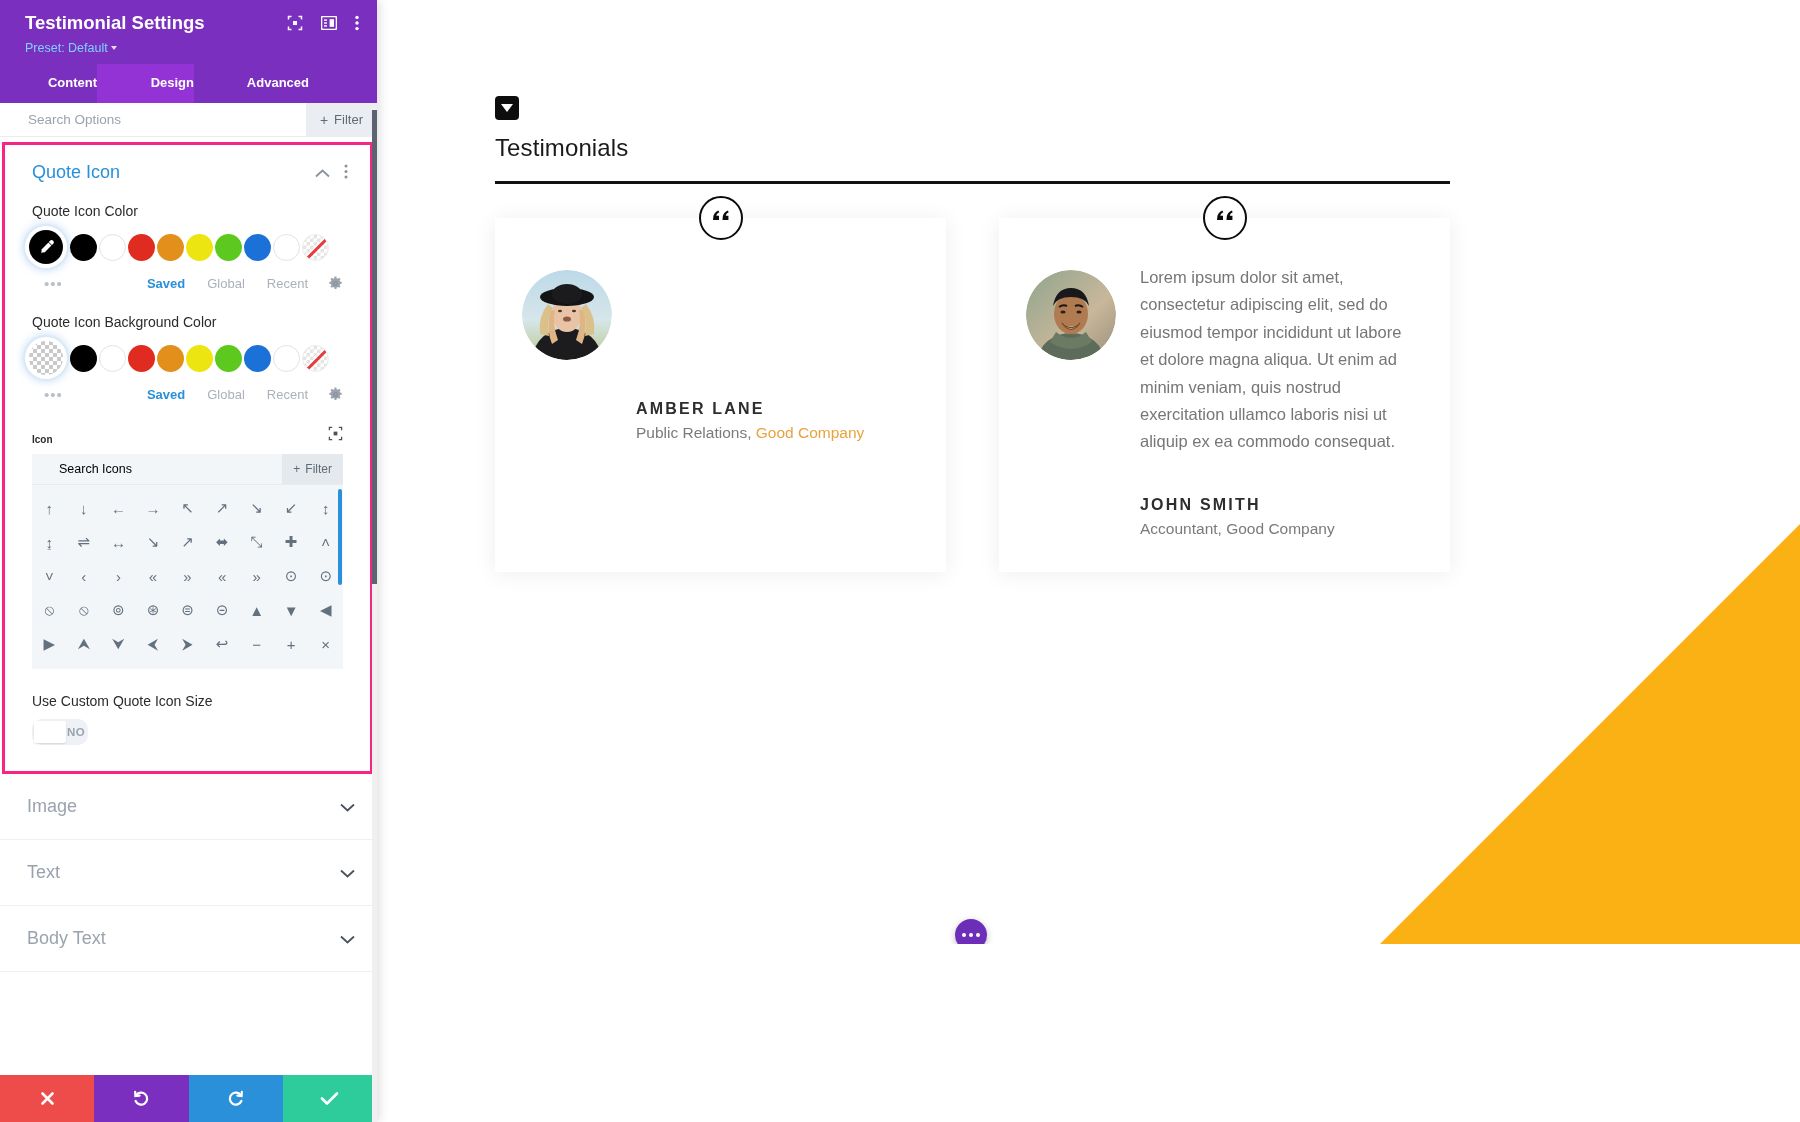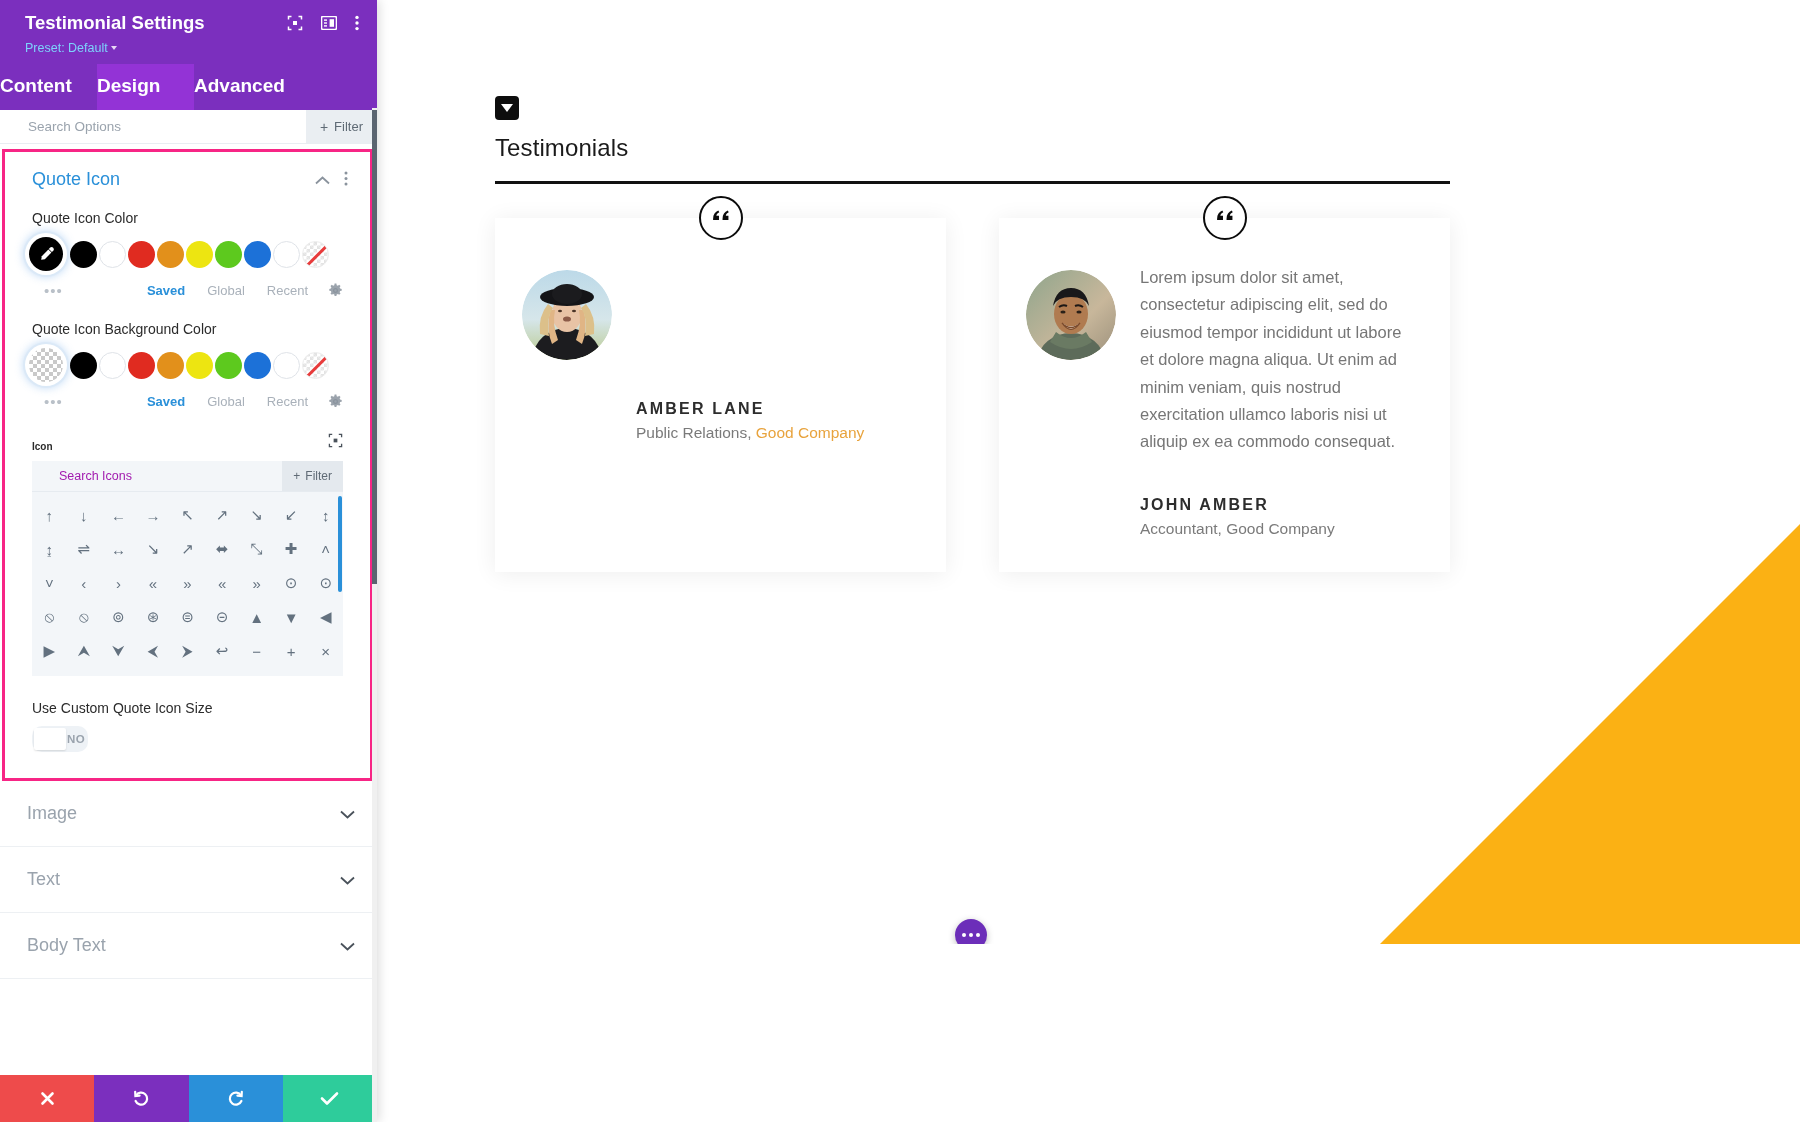--- a/index.html
+++ b/index.html
@@ -148,24 +148,24 @@
     flex: 1;
   }
   .head-icons { display: flex; align-items: center; gap: 18px; padding-right: 4px; }
   .hicon { color: #fff; display: flex; align-items: center; justify-content: center; }
   .preset-row { margin-top: 4px; }
   .preset-text { color: #7dd3fc; font-size: 12.5px; }
   .caret-tiny { display: inline-block; margin-left: 3px; border-left: 3.5px solid transparent; border-right: 3.5px solid transparent; border-top: 4px solid #E8D7F6; vertical-align: middle; }
 
   .tabs { display: flex; background: #7B2FBE; flex: 0 0 auto; }
   .tab {
-    padding: 11px 8px 13px 0;
-    text-align: left;
+    padding: 11px 0 13px 0;
+    text-align: right;
     color: #ffffff;
-    font-size: 19px;
+    font-size: 13px;
     font-weight: 700;
   }
   .tab.t-content { width: 97px; }
   .tab.t-design { width: 97px; background: #9333D6; }
   .tab.t-advanced { width: 115px; }
 
   .search-bar {
     display: flex; align-items: stretch;
     border-bottom: 1px solid #e9edf2;
     background: #fff;
@@ -278,21 +278,21 @@
 
   .icon-picker { margin: 0 27px; }
   .icon-search {
     display: flex; align-items: stretch;
     background: #f3f6f9;
     height: 31px;
     border-bottom: 1px solid #e6ebf0;
   }
   .icon-search .ph {
     flex: 1; display: flex; align-items: center;
-    padding-left: 27px; font-size: 12.5px; color: #a21caf;
+    padding-left: 27px; font-size: 12.5px; color: #000000;
   }
   .icon-search .filt {
     background: #e4e9ee; color: #5f6a75; font-size: 12px;
     display: flex; align-items: center; gap: 5px; padding: 0 11px;
   }
   .icon-grid {
     background: #f3f6f9;
     display: grid;
     grid-template-columns: repeat(9, 1fr);
     position: relative;
@@ -459,21 +459,21 @@
                 <path d="M49 36 q4 -2 8 1" stroke="#1b1715" stroke-width="2" fill="none"></path>
                 <path d="M36 53 q9 7 18 0 q-9 11 -18 0z" fill="#ffffff"></path>
                 <path d="M36 53 q9 9 18 0 q-9 13 -18 0z" fill="none" stroke="#7a4a2c" stroke-width="1.2"></path>
                 <path d="M30 62 q15 12 30 0 l6 10 q-21 14 -42 0z" fill="#6a7a63"></path>
               </g>
             </svg>
           </div>
           <div class="quote-text">Lorem ipsum dolor sit amet, consectetur adipiscing elit, sed do eiusmod tempor incididunt ut labore et dolore magna aliqua. Ut enim ad minim veniam, quis nostrud exercitation ullamco laboris nisi ut aliquip ex ea commodo consequat.</div>
         </div>
         <div class="author-block">
-          <div class="author-name">JOHN AMBER</div>
+          <div class="author-name">JOHN SMITH</div>
           <div class="author-role">
             <span>Accountant, </span><span>Good Company</span>
           </div>
         </div>
       </div>
 
     </div>
 
     <div class="fab">
       <i></i>

